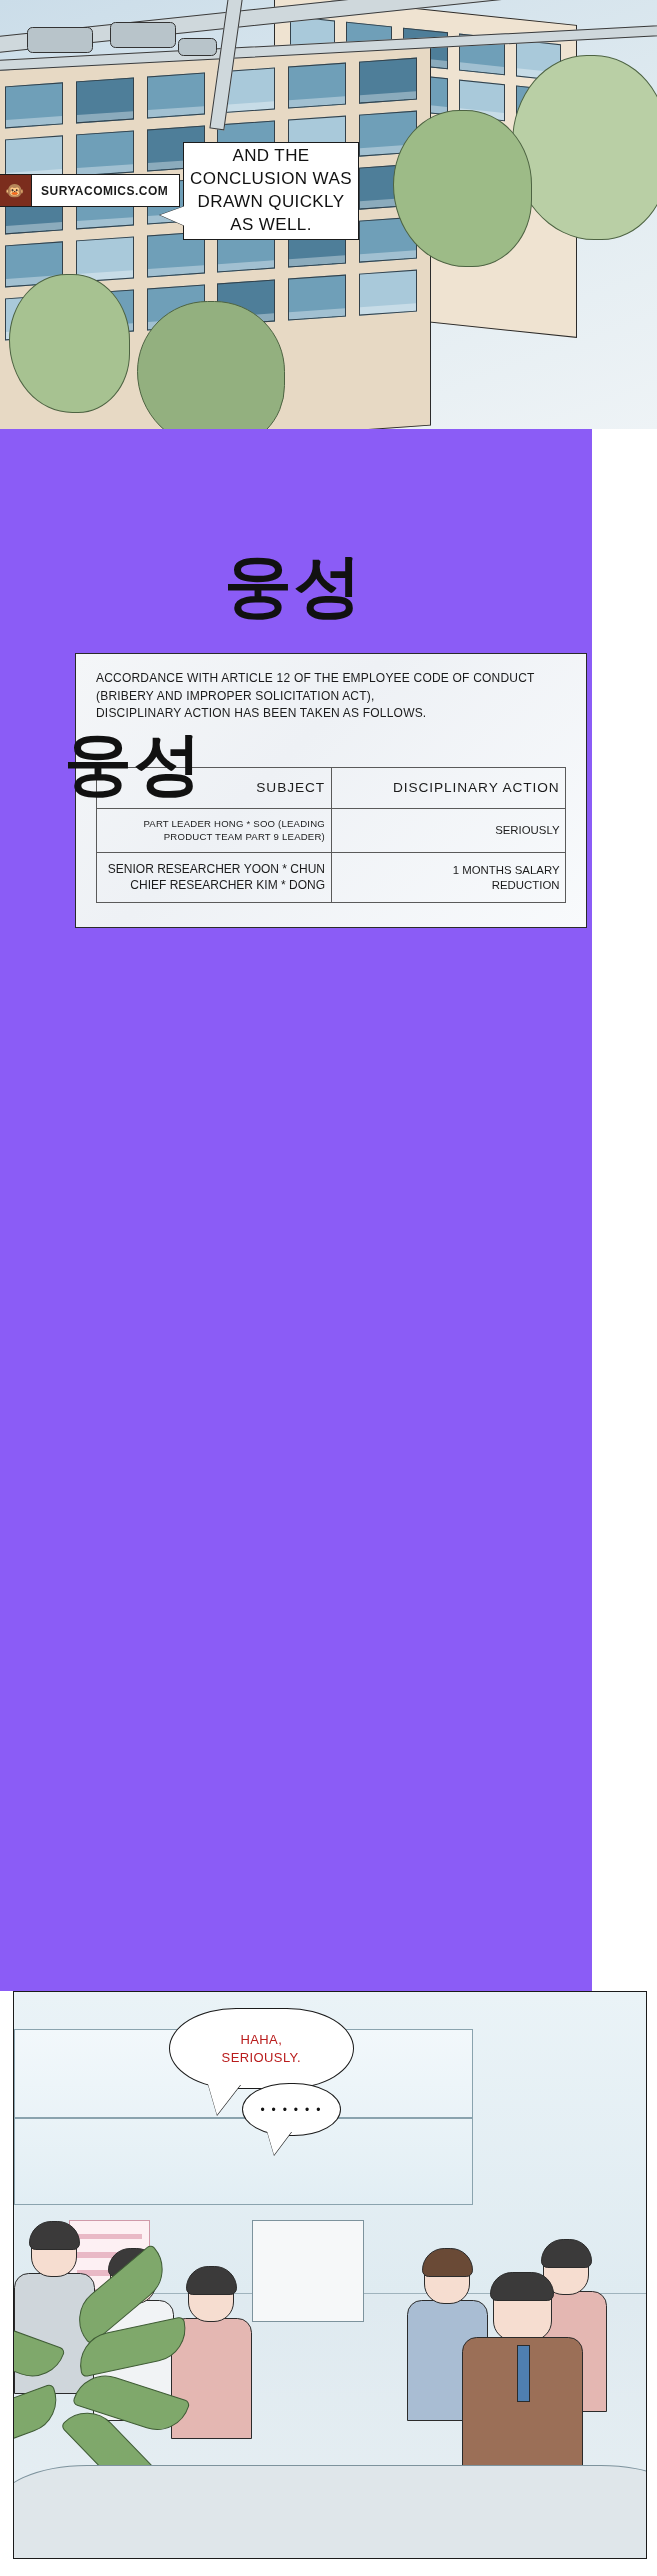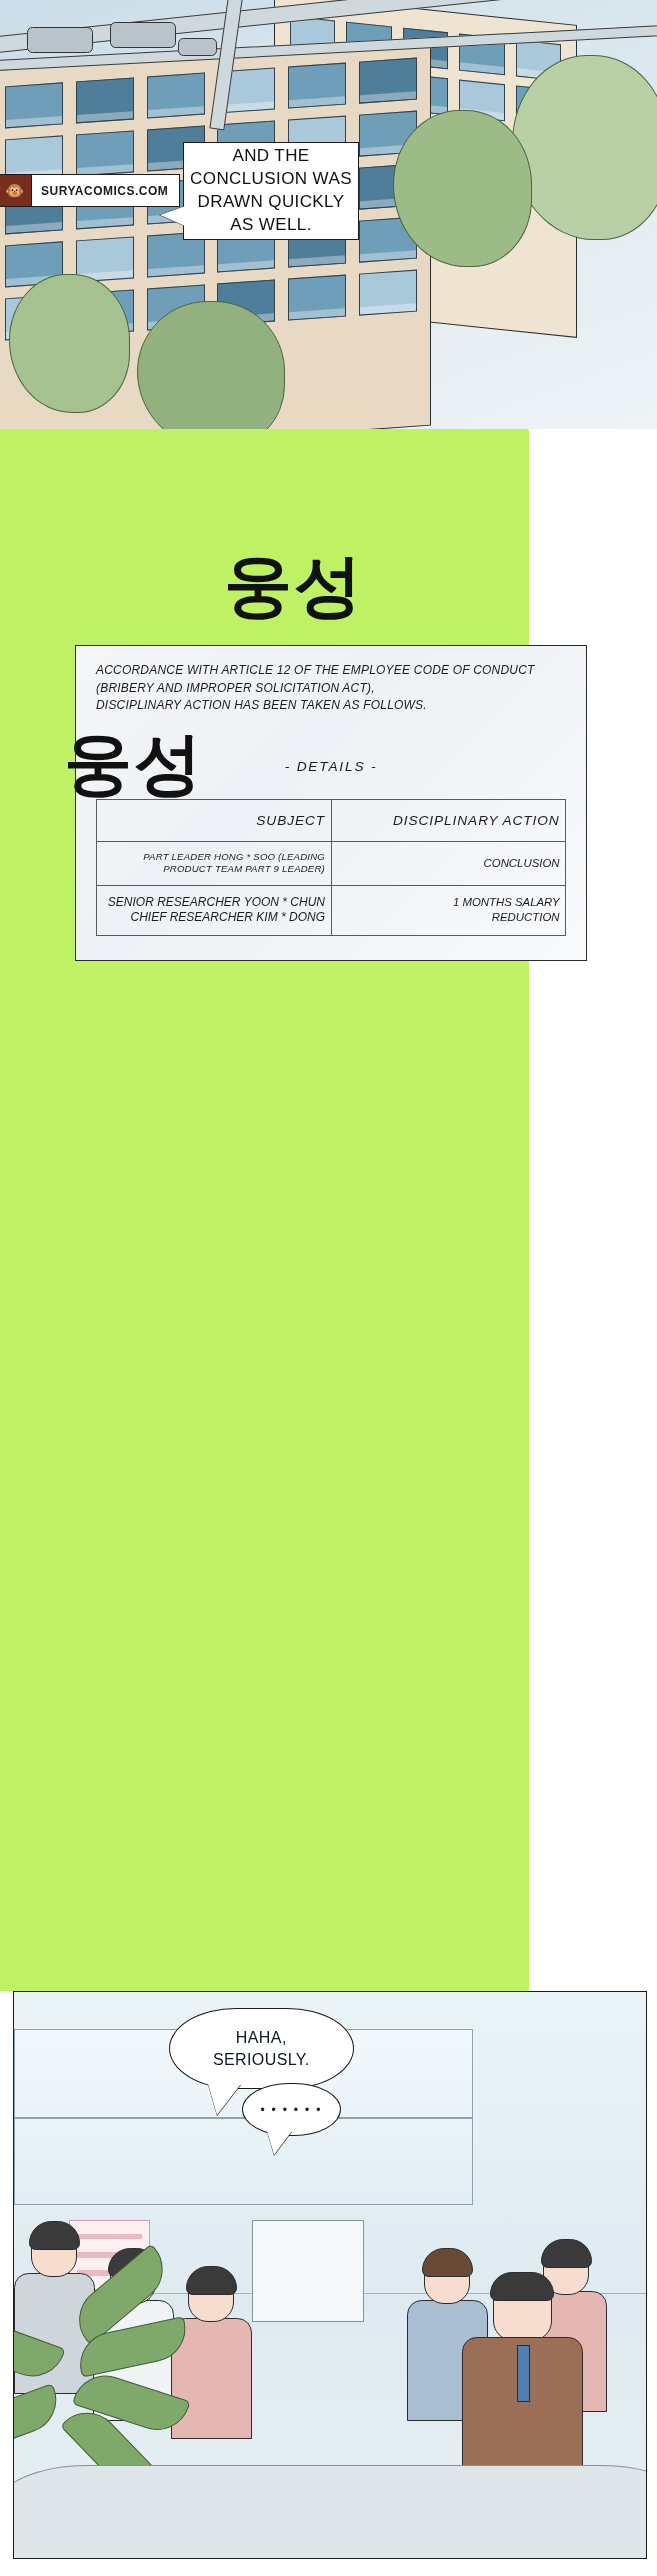--- a/index.html
+++ b/index.html
@@ -147,32 +147,31 @@
     border-top: 9px solid transparent;
     border-bottom: 11px solid transparent;
     border-right: 25.6px solid #fff;
     filter: drop-shadow(-0.9px 0.9px 0 #1b1b1b);
   }
 
   
   .docwrap {
     position: absolute;
     left: 0; top: 429px;
-    width: 529px; height: 1562px;
-    background: #bef264;
+    width: 592px; height: 1562px;
+    background: #8b5cf6;
   }
   .doc {
     position: absolute;
-    left: 75px; top: 216px;
+    left: 75px; top: 224px;
     width: 512px;
     background: linear-gradient(135deg, #f4f6f8 0%, #eef1f5 40%, #f8fafc 100%);
     border: 1.8px solid #2a2a2a;
     padding: 16.4px 20px 24px 20px;
     box-sizing: border-box;
-    font-style: italic;
   }
   .doc .lead {
     font-size: 12px;
     line-height: 1.45;
     color: #1b1b1b;
     letter-spacing: 0.2px;
     white-space: pre-line;
     margin-bottom: 44px;
   }
   .doc .details-title {
@@ -312,21 +311,21 @@
   .bubble2 {
     position: absolute;
     left: 155px; top: 16.4px;
     width: 183px; height: 79px;
     background: #fff; border: 1.8px solid #1b1b1b;
     border-radius: 91px/55px;
     display: flex; align-items: center; justify-content: center;
     text-align: center;
     z-index: 9;
   }
-  .bubble2 .txt { font-size: 16px; line-height: 1.35; color:#0f172a; letter-spacing:0.4px; white-space: pre-line; }
+  .bubble2 .txt { font-size: 13px; line-height: 1.35; color:#b91c1c; letter-spacing:0.4px; white-space: pre-line; }
   .bubble2 .tail {
     position: absolute; left: 38px; bottom: -27px;
     width: 0; height: 0;
     border-left: 9px solid transparent;
     border-right: 24px solid transparent;
     border-top: 31px solid #fff;
     filter: drop-shadow(0 1.8px 0 #1b1b1b);
   }
   .bubble3 {
     position: absolute;
@@ -436,33 +435,32 @@
 
 <div class="docwrap">
 
   <div class="sfx one">웅성</div>
   <div class="sfx two">웅성</div>
 
   <div class="doc">
     <div class="lead">ACCORDANCE WITH ARTICLE 12 OF THE EMPLOYEE CODE OF CONDUCT
 (BRIBERY AND IMPROPER SOLICITATION ACT),
 DISCIPLINARY ACTION HAS BEEN TAKEN AS FOLLOWS.</div>
-    <div class="details-title">- DETAILS -</div>
 
     <table class="disc">
       <thead>
         <tr>
           <th>SUBJECT</th>
           <th>DISCIPLINARY ACTION</th>
         </tr>
       </thead>
       <tbody>
         <tr>
           <td class="small">PART LEADER HONG * SOO (LEADING PRODUCT TEAM PART 9 LEADER)</td>
-          <td class="res">CONCLUSION</td>
+          <td class="res">SERIOUSLY</td>
         </tr>
         <tr>
           <td class="mid" style="white-space: pre-line;">SENIOR RESEARCHER YOON * CHUN
 CHIEF RESEARCHER KIM * DONG</td>
           <td class="res" style="white-space: pre-line;">1 MONTHS SALARY
 REDUCTION</td>
         </tr>
       </tbody>
     </table>
   </div>

